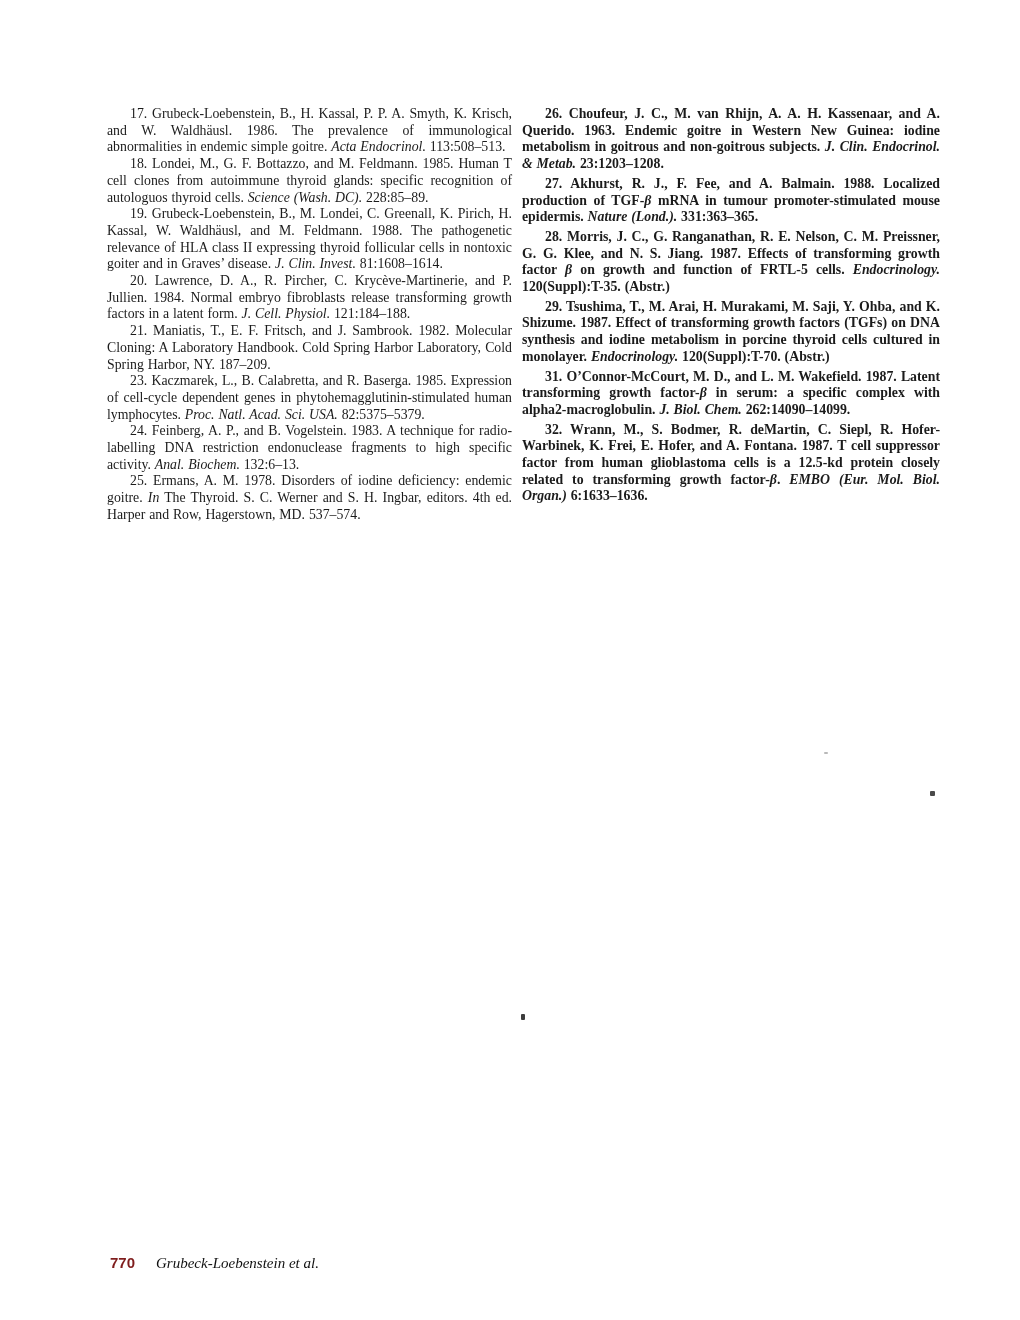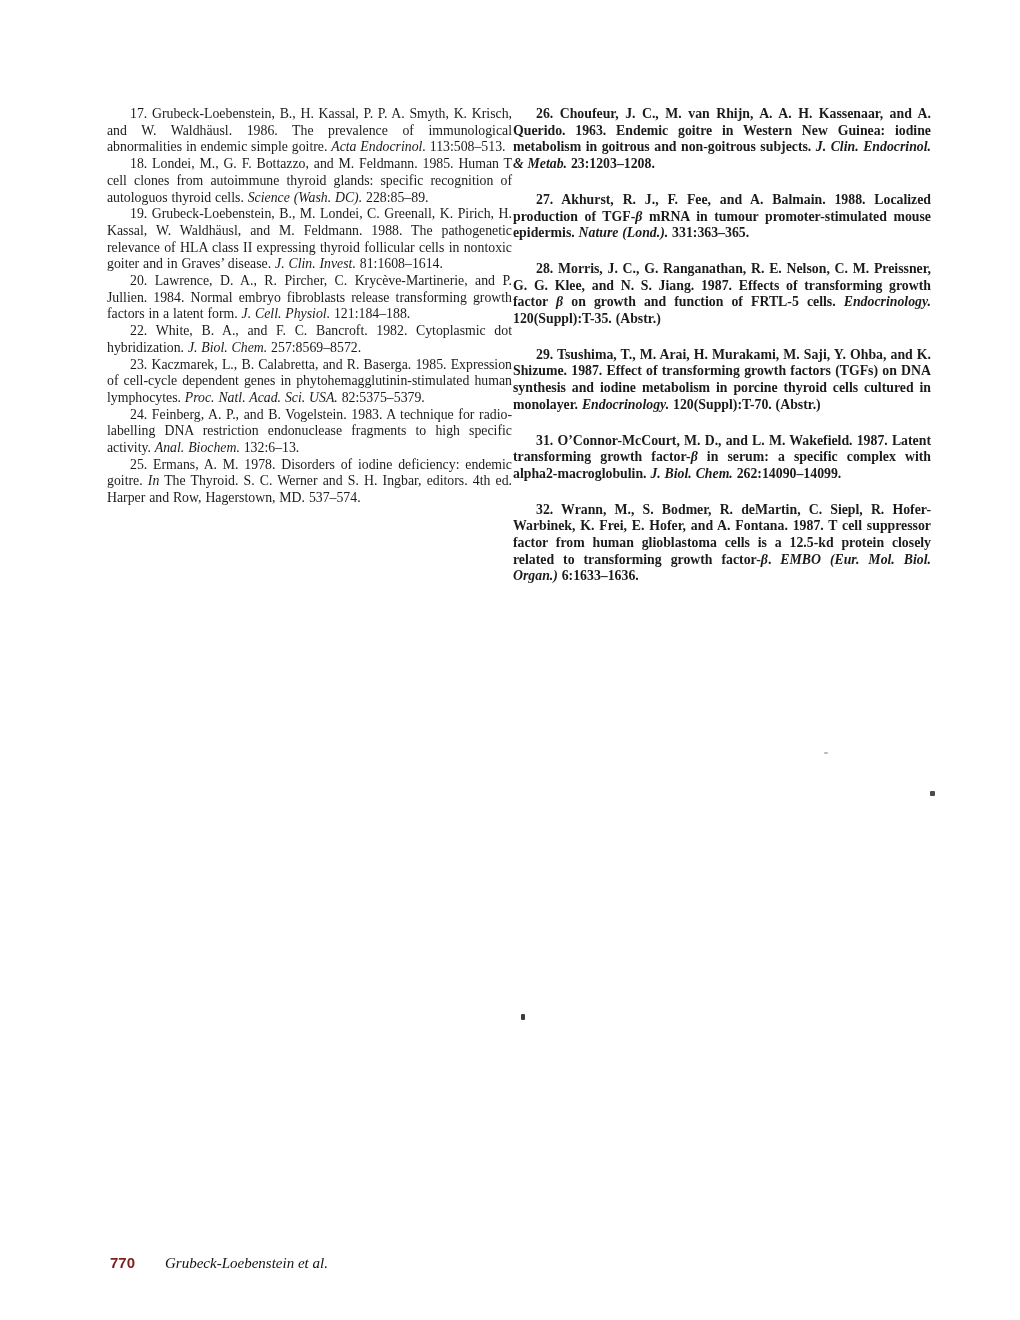--- a/index.html
+++ b/index.html
@@ -15,52 +15,52 @@
     overflow: hidden;
     font-family: "Liberation Serif", serif;
     color: #1b1b1b;
   }
   .columns {
     position: absolute;
     left: 107px;
     top: 106px;
     width: 836px;
     display: flex;
-    gap: 1px;
+    gap: 10px;
   }
   .col { flex: 0 0 auto; }
   .col-left  { width: 405px; }
   .col-right { width: 418px; font-weight: bold; }
   .ref {
     margin: 0;
     font-size: 13.8px;
     line-height: 16.7px;
     text-align: justify;
     text-indent: 23px;
     word-spacing: 0.4px;
   }
-  .col-right .ref + .ref { margin-top: 19px; }
+  .col-right .ref + .ref { margin-top: 3px; }
   .it { font-style: italic; }
   .footer {
     position: absolute;
     left: 110px;
     top: 1254px;
     width: 700px;
     white-space: nowrap;
   }
   .page-num {
     font-family: "Liberation Sans", sans-serif;
     font-weight: bold;
     font-size: 15px;
     color: #7f1d1d;
   }
   .running-title {
     font-style: italic;
     font-size: 15px;
-    margin-left: 30px;
+    margin-left: 21px;
     color: #111111;
   }
   .speck {
     position: absolute;
     border-radius: 1px;
   }
   .speck-1 { left: 824px; top: 752px; width: 4px; height: 2px; background: #b9b9b9; }
   .speck-2 { left: 930px; top: 791px; width: 5px; height: 5px; background: #4a4a4a; }
   .speck-3 { left: 521px; top: 1014px; width: 4px; height: 6px; background: #3d3d3d; }
 </style>
@@ -68,21 +68,21 @@
 <body>
 
 <div class="page">
 
   <div class="columns">
     <div class="col col-left" id="col-left">
         <p class="ref"><span>17. Grubeck-Loebenstein, B., H. Kassal, P. P. A. Smyth, K. Krisch, and W. Waldhäusl. 1986. The prevalence of immunological abnormalities in endemic simple goitre. </span><span class="it">Acta Endocrinol.</span><span> 113:508–513.</span></p>
         <p class="ref"><span>18. Londei, M., G. F. Bottazzo, and M. Feldmann. 1985. Human T cell clones from autoimmune thyroid glands: specific recognition of autologuos thyroid cells. </span><span class="it">Science (Wash. DC).</span><span> 228:85–89.</span></p>
         <p class="ref"><span>19. Grubeck-Loebenstein, B., M. Londei, C. Greenall, K. Pirich, H. Kassal, W. Waldhäusl, and M. Feldmann. 1988. The pathogenetic relevance of HLA class II expressing thyroid follicular cells in nontoxic goiter and in Graves’ disease. </span><span class="it">J. Clin. Invest.</span><span> 81:1608–1614.</span></p>
         <p class="ref"><span>20. Lawrence, D. A., R. Pircher, C. Krycève-Martinerie, and P. Jullien. 1984. Normal embryo fibroblasts release transforming growth factors in a latent form. </span><span class="it">J. Cell. Physiol.</span><span> 121:184–188.</span></p>
-        <p class="ref"><span>22. White, B. A., and F. C. Bancroft. 1982. Cytoplasmic dot hybridization. </span><span class="it">J. Biol. Chem.</span><span> 257:8569–8572.</span></p>
+        <p class="ref"><span>21. Maniatis, T., E. F. Fritsch, and J. Sambrook. 1982. Molecular Cloning: A Laboratory Handbook. Cold Spring Harbor Laboratory, Cold Spring Harbor, NY. 187–209.</span></p>
         <p class="ref"><span>23. Kaczmarek, L., B. Calabretta, and R. Baserga. 1985. Expression of cell-cycle dependent genes in phytohemagglutinin-stimulated human lymphocytes. </span><span class="it">Proc. Natl. Acad. Sci. USA.</span><span> 82:5375–5379.</span></p>
         <p class="ref"><span>24. Feinberg, A. P., and B. Vogelstein. 1983. A technique for radio-labelling DNA restriction endonuclease fragments to high specific activity. </span><span class="it">Anal. Biochem.</span><span> 132:6–13.</span></p>
         <p class="ref"><span>25. Ermans, A. M. 1978. Disorders of iodine deficiency: endemic goitre. </span><span class="it">In</span><span> The Thyroid. S. C. Werner and S. H. Ingbar, editors. 4th ed. Harper and Row, Hagerstown, MD. 537–574.</span></p>
       </div>
     <div class="col col-right" id="col-right">
         <p class="ref"><span>26. Choufeur, J. C., M. van Rhijn, A. A. H. Kassenaar, and A. Querido. 1963. Endemic goitre in Western New Guinea: iodine metabolism in goitrous and non-goitrous subjects. </span><span class="it">J. Clin. Endocrinol. &amp; Metab.</span><span> 23:1203–1208.</span></p>
         <p class="ref"><span>27. Akhurst, R. J., F. Fee, and A. Balmain. 1988. Localized production of TGF-</span><span class="it">β</span><span> mRNA in tumour promoter-stimulated mouse epidermis. </span><span class="it">Nature (Lond.).</span><span> 331:363–365.</span></p>
         <p class="ref"><span>28. Morris, J. C., G. Ranganathan, R. E. Nelson, C. M. Preissner, G. G. Klee, and N. S. Jiang. 1987. Effects of transforming growth factor </span><span class="it">β</span><span> on growth and function of FRTL-5 cells. </span><span class="it">Endocrinology.</span><span> 120(Suppl):T-35. (Abstr.)</span></p>
         <p class="ref"><span>29. Tsushima, T., M. Arai, H. Murakami, M. Saji, Y. Ohba, and K. Shizume. 1987. Effect of transforming growth factors (TGFs) on DNA synthesis and iodine metabolism in porcine thyroid cells cultured in monolayer. </span><span class="it">Endocrinology.</span><span> 120(Suppl):T-70. (Abstr.)</span></p>
         <p class="ref"><span>31. O’Connor-McCourt, M. D., and L. M. Wakefield. 1987. Latent transforming growth factor-</span><span class="it">β</span><span> in serum: a specific complex with alpha2-macroglobulin. </span><span class="it">J. Biol. Chem.</span><span> 262:14090–14099.</span></p>

